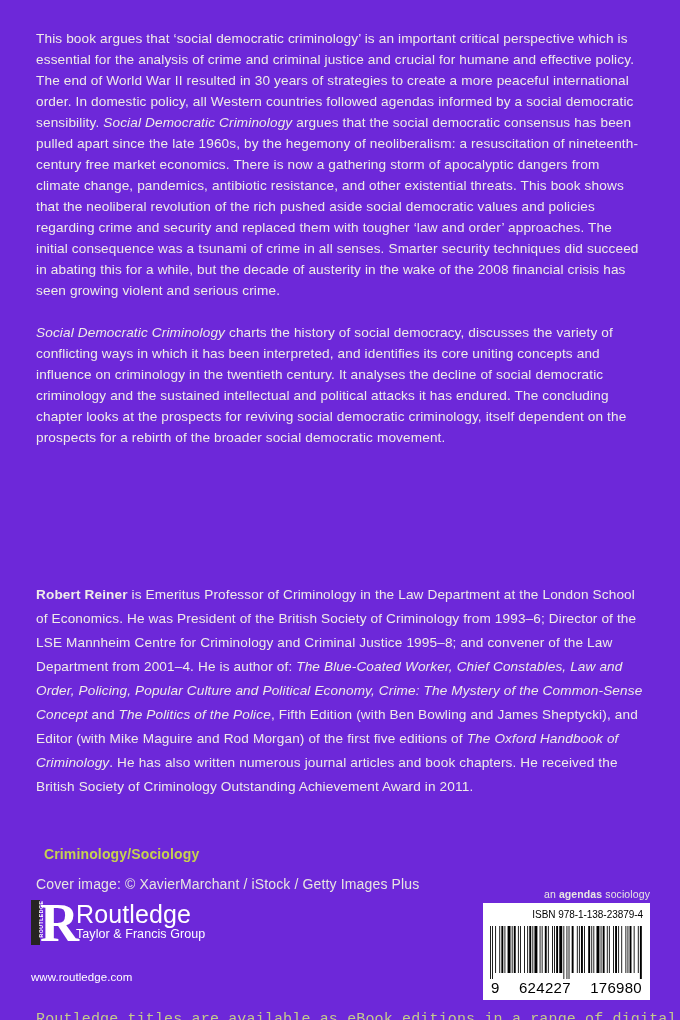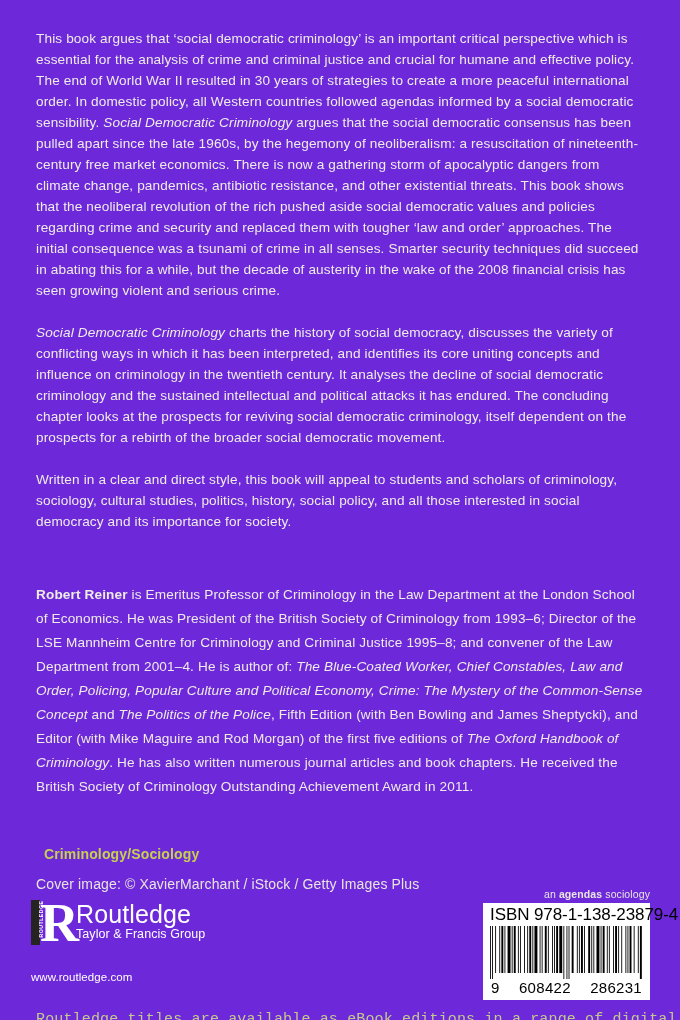--- a/index.html
+++ b/index.html
@@ -162,21 +162,21 @@
     position: absolute;
     left: 483px;
     top: 903px;
     width: 167px;
     height: 97px;
     background: #ffffff;
     box-sizing: border-box;
     padding: 4px 7px 2px 7px;
   }
   .barcode-isbn {
-    font-size: 17px;
+    font-size: 10px;
     color: #000000;
     letter-spacing: -0.005em;
     text-align: right;
     line-height: 16px;
     white-space: nowrap;
   }
   .barcode-bars {
     display: block;
     width: 153px;
     height: 53px;
@@ -206,21 +206,20 @@
 </head>
 <body>
 
 <div class="cover">
 
   <div class="blurb">
     <p><span>This book argues that ‘social democratic criminology’ is an important critical perspective which is essential for the analysis of crime and criminal justice and crucial for humane and effective policy. The end of World War II resulted in 30 years of strategies to create a more peaceful international order. In domestic policy, all Western countries followed agendas informed by a social democratic sensibility. </span><span class="it">Social Democratic Criminology</span><span> argues that the social democratic consensus has been pulled apart since the late 1960s, by the hegemony of neoliberalism: a resuscitation of nineteenth-century free market economics. There is now a gathering storm of apocalyptic dangers from climate change, pandemics, antibiotic resistance, and other existential threats. This book shows that the neoliberal revolution of the rich pushed aside social democratic values and policies regarding crime and security and replaced them with tougher ‘law and order’ approaches. The initial consequence was a tsunami of crime in all senses. Smarter security techniques did succeed in abating this for a while, but the decade of austerity in the wake of the 2008 financial crisis has seen growing violent and serious crime.</span></p>
 
     <p><span class="it">Social Democratic Criminology</span><span> charts the history of social democracy, discusses the variety of conflicting ways in which it has been interpreted, and identifies its core uniting concepts and influence on criminology in the twentieth century. It analyses the decline of social democratic criminology and the sustained intellectual and political attacks it has endured. The concluding chapter looks at the prospects for reviving social democratic criminology, itself dependent on the prospects for a rebirth of the broader social democratic movement.</span></p>
 
-    <p>Written in a clear and direct style, this book will appeal to students and scholars of criminology, sociology, cultural studies, politics, history, social policy, and all those interested in social democracy and its importance for society.</p>
   </div>
 
   <div class="bio">
     <p><span class="nm">Robert Reiner</span><span> is Emeritus Professor of Criminology in the Law Department at the London School of Economics. He was President of the British Society of Criminology from 1993–6; Director of the LSE Mannheim Centre for Criminology and Criminal Justice 1995–8; and convener of the Law Department from 2001–4. He is author of: </span><span class="it">The Blue-Coated Worker, Chief Constables, Law and Order, Policing, Popular Culture and Political Economy, Crime: The Mystery of the Common-Sense Concept</span><span> and </span><span class="it">The Politics of the Police</span><span>, Fifth Edition (with Ben Bowling and James Sheptycki), and Editor (with Mike Maguire and Rod Morgan) of the first five editions of </span><span class="it">The Oxford Handbook of Criminology</span><span>. He has also written numerous journal articles and book chapters. He received the British Society of Criminology Outstanding Achievement Award in 2011.</span></p>
   </div>
 
   <div class="subject">Criminology/Sociology</div>
 
   <div class="credit">Cover image: © XavierMarchant / iStock / Getty Images Plus</div>
 
@@ -288,20 +287,20 @@
         <rect x="131.29" y="0" width="0.88" height="47" fill="#000000"></rect>
         <rect x="135.43" y="0" width="0.88" height="47" fill="#000000"></rect>
         <rect x="137.49" y="0" width="0.88" height="47" fill="#000000"></rect>
         <rect x="139.56" y="0" width="1.92" height="47" fill="#000000"></rect>
         <rect x="143.70" y="0" width="0.88" height="47" fill="#000000"></rect>
         <rect x="147.83" y="0" width="0.88" height="47" fill="#000000"></rect>
         <rect x="149.90" y="0" width="1.92" height="53" fill="#000000"></rect>
       </svg>
     <div class="barcode-digits">
       <span>9</span>
-      <span>608422</span>
-      <span>286231</span>
+      <span>624227</span>
+      <span>176980</span>
     </div>
   </div>
 
   <div class="footer">Routledge titles are available as eBook editions in a range of digital formats</div>
 
 </div>
 
 </body></html>

